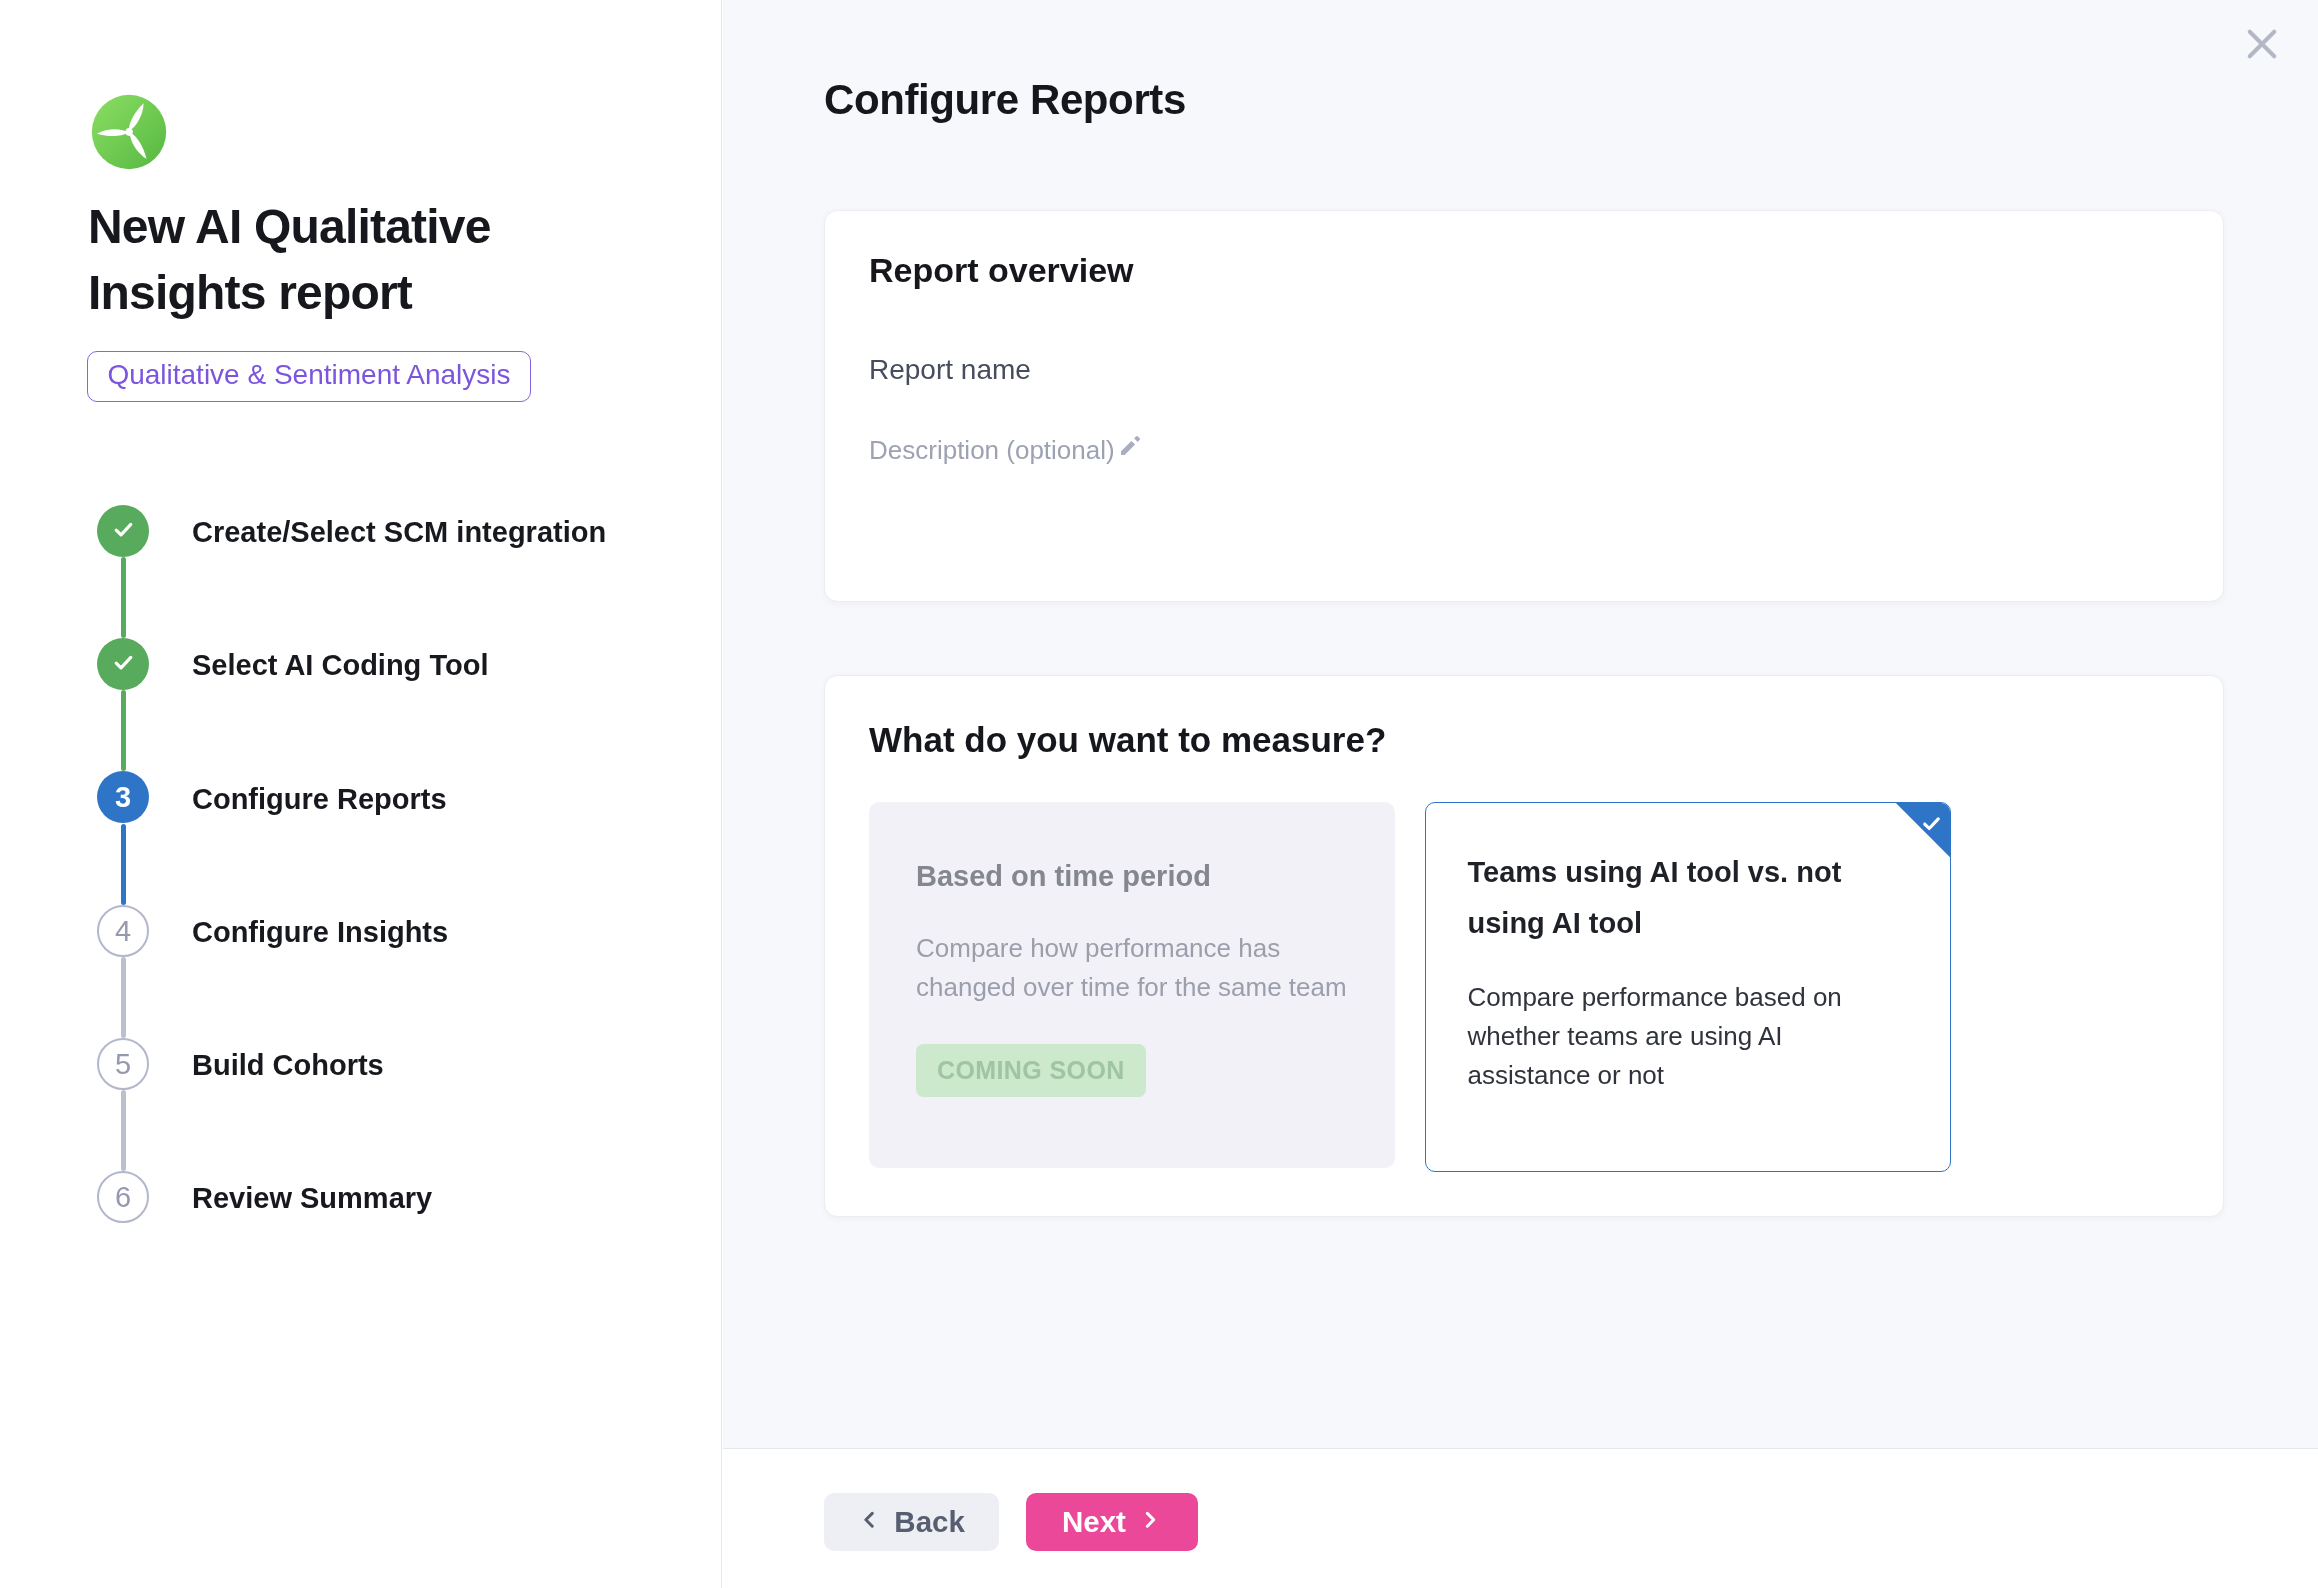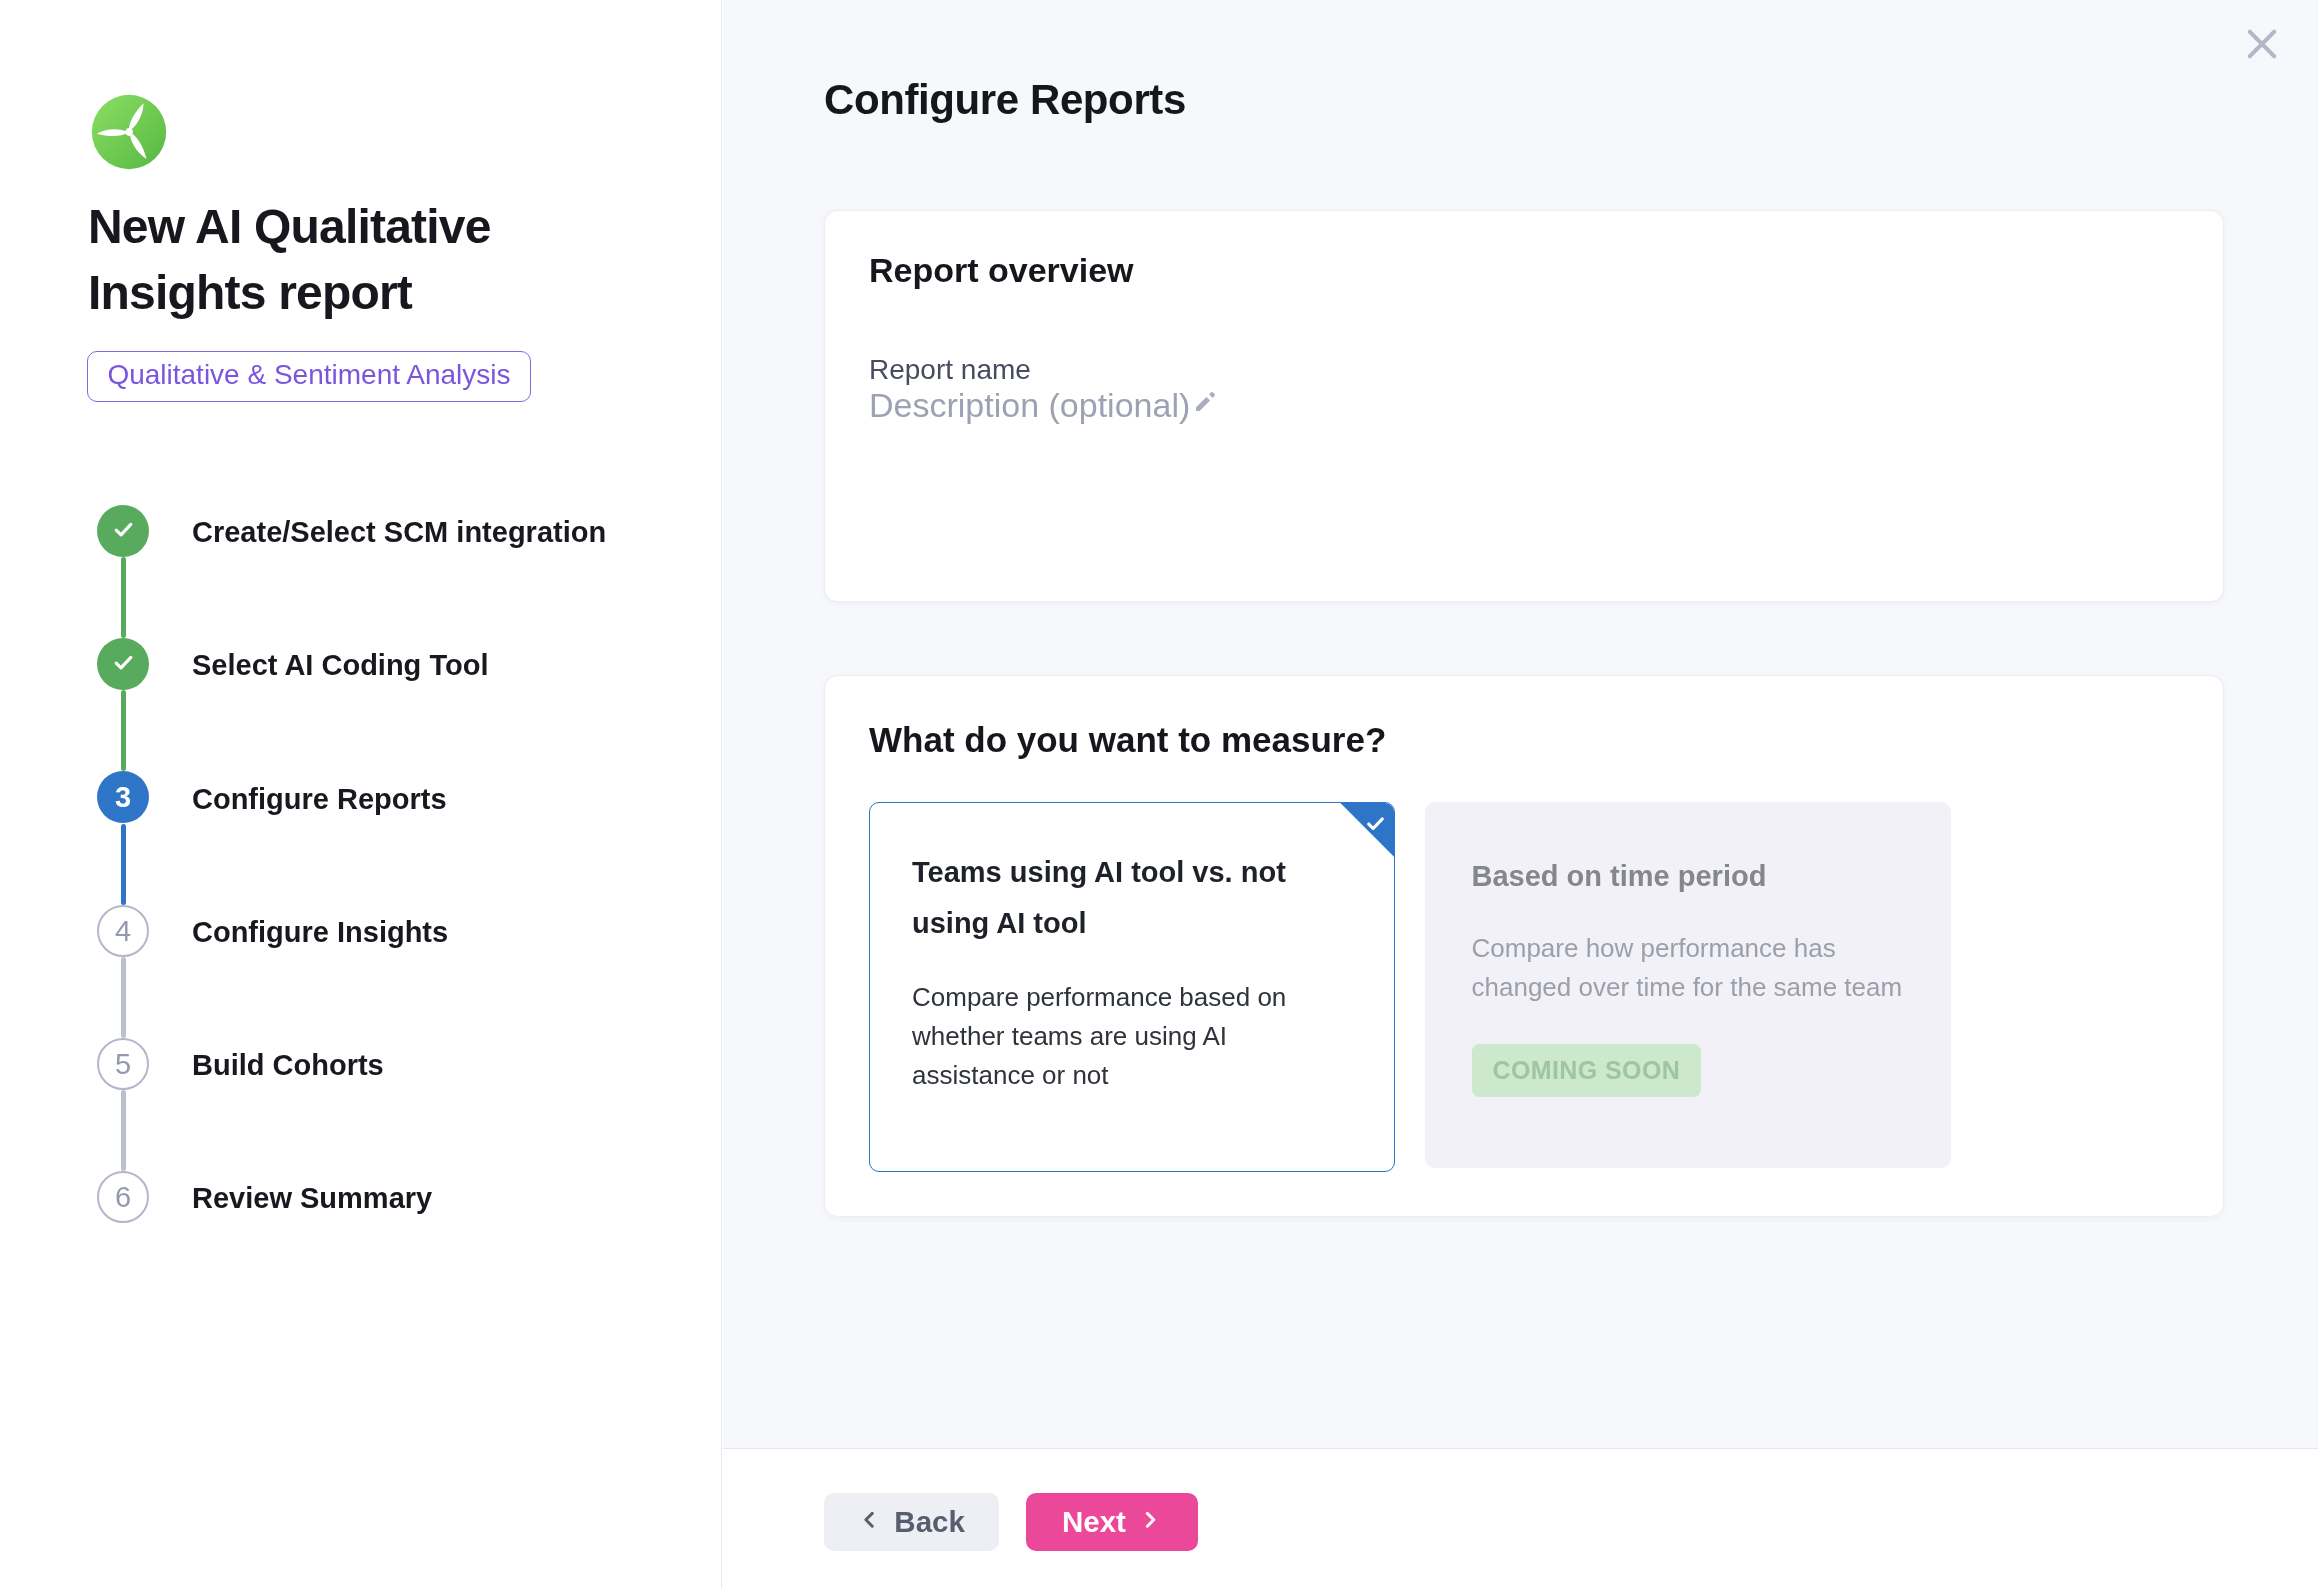--- a/index.html
+++ b/index.html
@@ -71,22 +71,22 @@
   .card-measure h2 { font-size:35px; }
 
   .field-label { margin-top:64px; font-size:28px; color:#474D5F; }
   .name-input {
     display:block; margin-top:12.6px; width:841px; height:67px;
     border:1.7px solid #D9DCE4; border-radius:8.4px; background:#fff;
     font-family:"Liberation Sans", sans-serif;
     font-size:30px; color:#21262F; padding:0 25px; outline:none;
   }
   .desc-row {
-    display:flex; align-items:center; 
-    font-size:34px; color:#9DA2B3; cursor:pointer; width:fit-content;
+    margin-top:46px; display:flex; align-items:center; 
+    font-size:26px; color:#9DA2B3; cursor:pointer; width:fit-content;
   }
 
   .options { margin-top:42px; display:flex; gap:29.5px; align-items:flex-start; }
   .option {
     position:relative; width:526px; border-radius:10px; cursor:pointer;
   }
   .option.selected {
     min-height:370px; background:#fff; border:1.7px solid #2E75C8;
     padding:44px 42px; overflow:hidden;
   }
@@ -229,37 +229,37 @@
           </svg>
         </span>
       </div>
     </div>
 
     <div class="card card-measure">
       <h2>What do you want to measure?</h2>
 
       <div class="options">
 
+        <div class="option disabled">
+          <div class="option-title">Based on time period</div>
+          <div class="option-desc">Compare how performance has changed over time for the same team</div>
+          <div class="coming-soon">COMING SOON</div>
+        </div>
+
         <div class="option selected">
           <div class="ribbon"></div>
           <span class="ribbon-check">
             <svg viewBox="0 0 24 24" width="25" height="25">
                 <path d="M5.5 12.5l4.3 4.3L18.5 7.5" fill="none" stroke="#fff" stroke-width="3" stroke-linecap="round" stroke-linejoin="round"></path>
               </svg>
           </span>
           <div class="option-title">Teams using AI tool vs. not using AI tool</div>
           <div class="option-desc">Compare performance based on whether teams are using AI assistance or not</div>
         </div>
 
-        <div class="option disabled">
-          <div class="option-title">Based on time period</div>
-          <div class="option-desc">Compare how performance has changed over time for the same team</div>
-          <div class="coming-soon">COMING SOON</div>
-        </div>
-
       </div>
     </div>
 
     <div class="footer">
       <button class="btn btn-back">
         <span>
           <svg viewBox="0 0 24 24" width="23.6" height="23.6">
               <path d="M14.5 5.5L8 12l6.5 6.5" fill="none" stroke="#575E70" stroke-width="3" stroke-linecap="round" stroke-linejoin="round"></path>
             </svg>
         </span>

